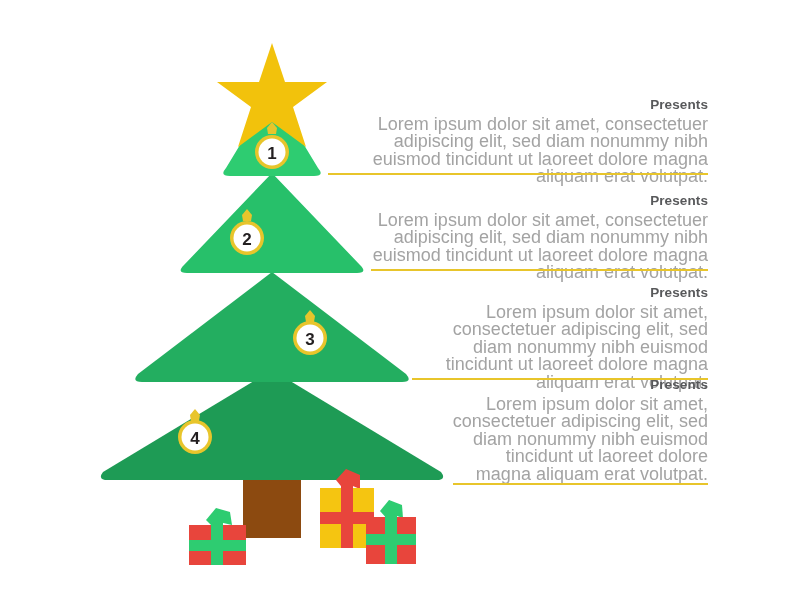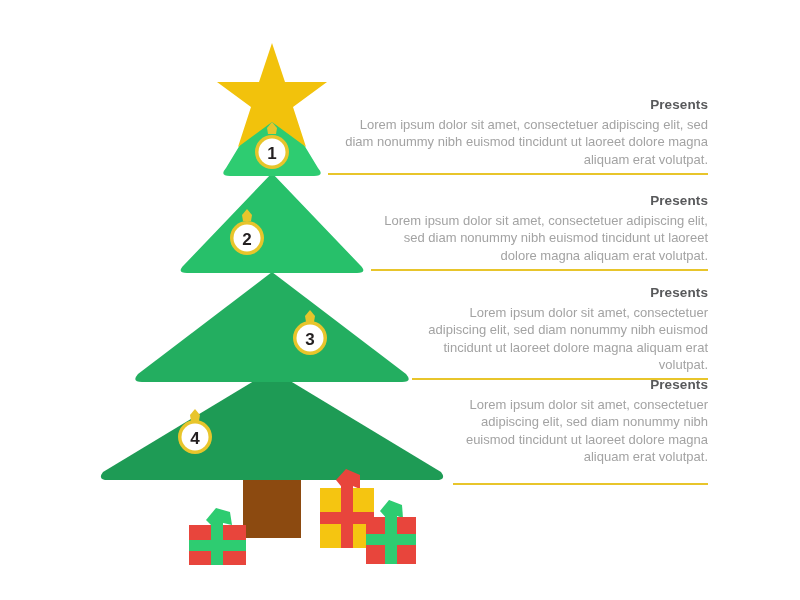--- a/index.html
+++ b/index.html
@@ -38,21 +38,21 @@
   .block-title {
     font-size: 13.5px;
     font-weight: bold;
     color: #58595b;
     line-height: 17px;
     margin: 0 0 3px 0;
     letter-spacing: .1px;
     text-align: right;
   }
   .block-body {
-    font-size: 13px;
+    font-size: 18px;
     line-height: 17.4px;
     color: #a3a3a3;
     margin: 0;
   }
   .divider {
     position: absolute;
     height: 2px;
     background: #e8c52b;
   }
 

